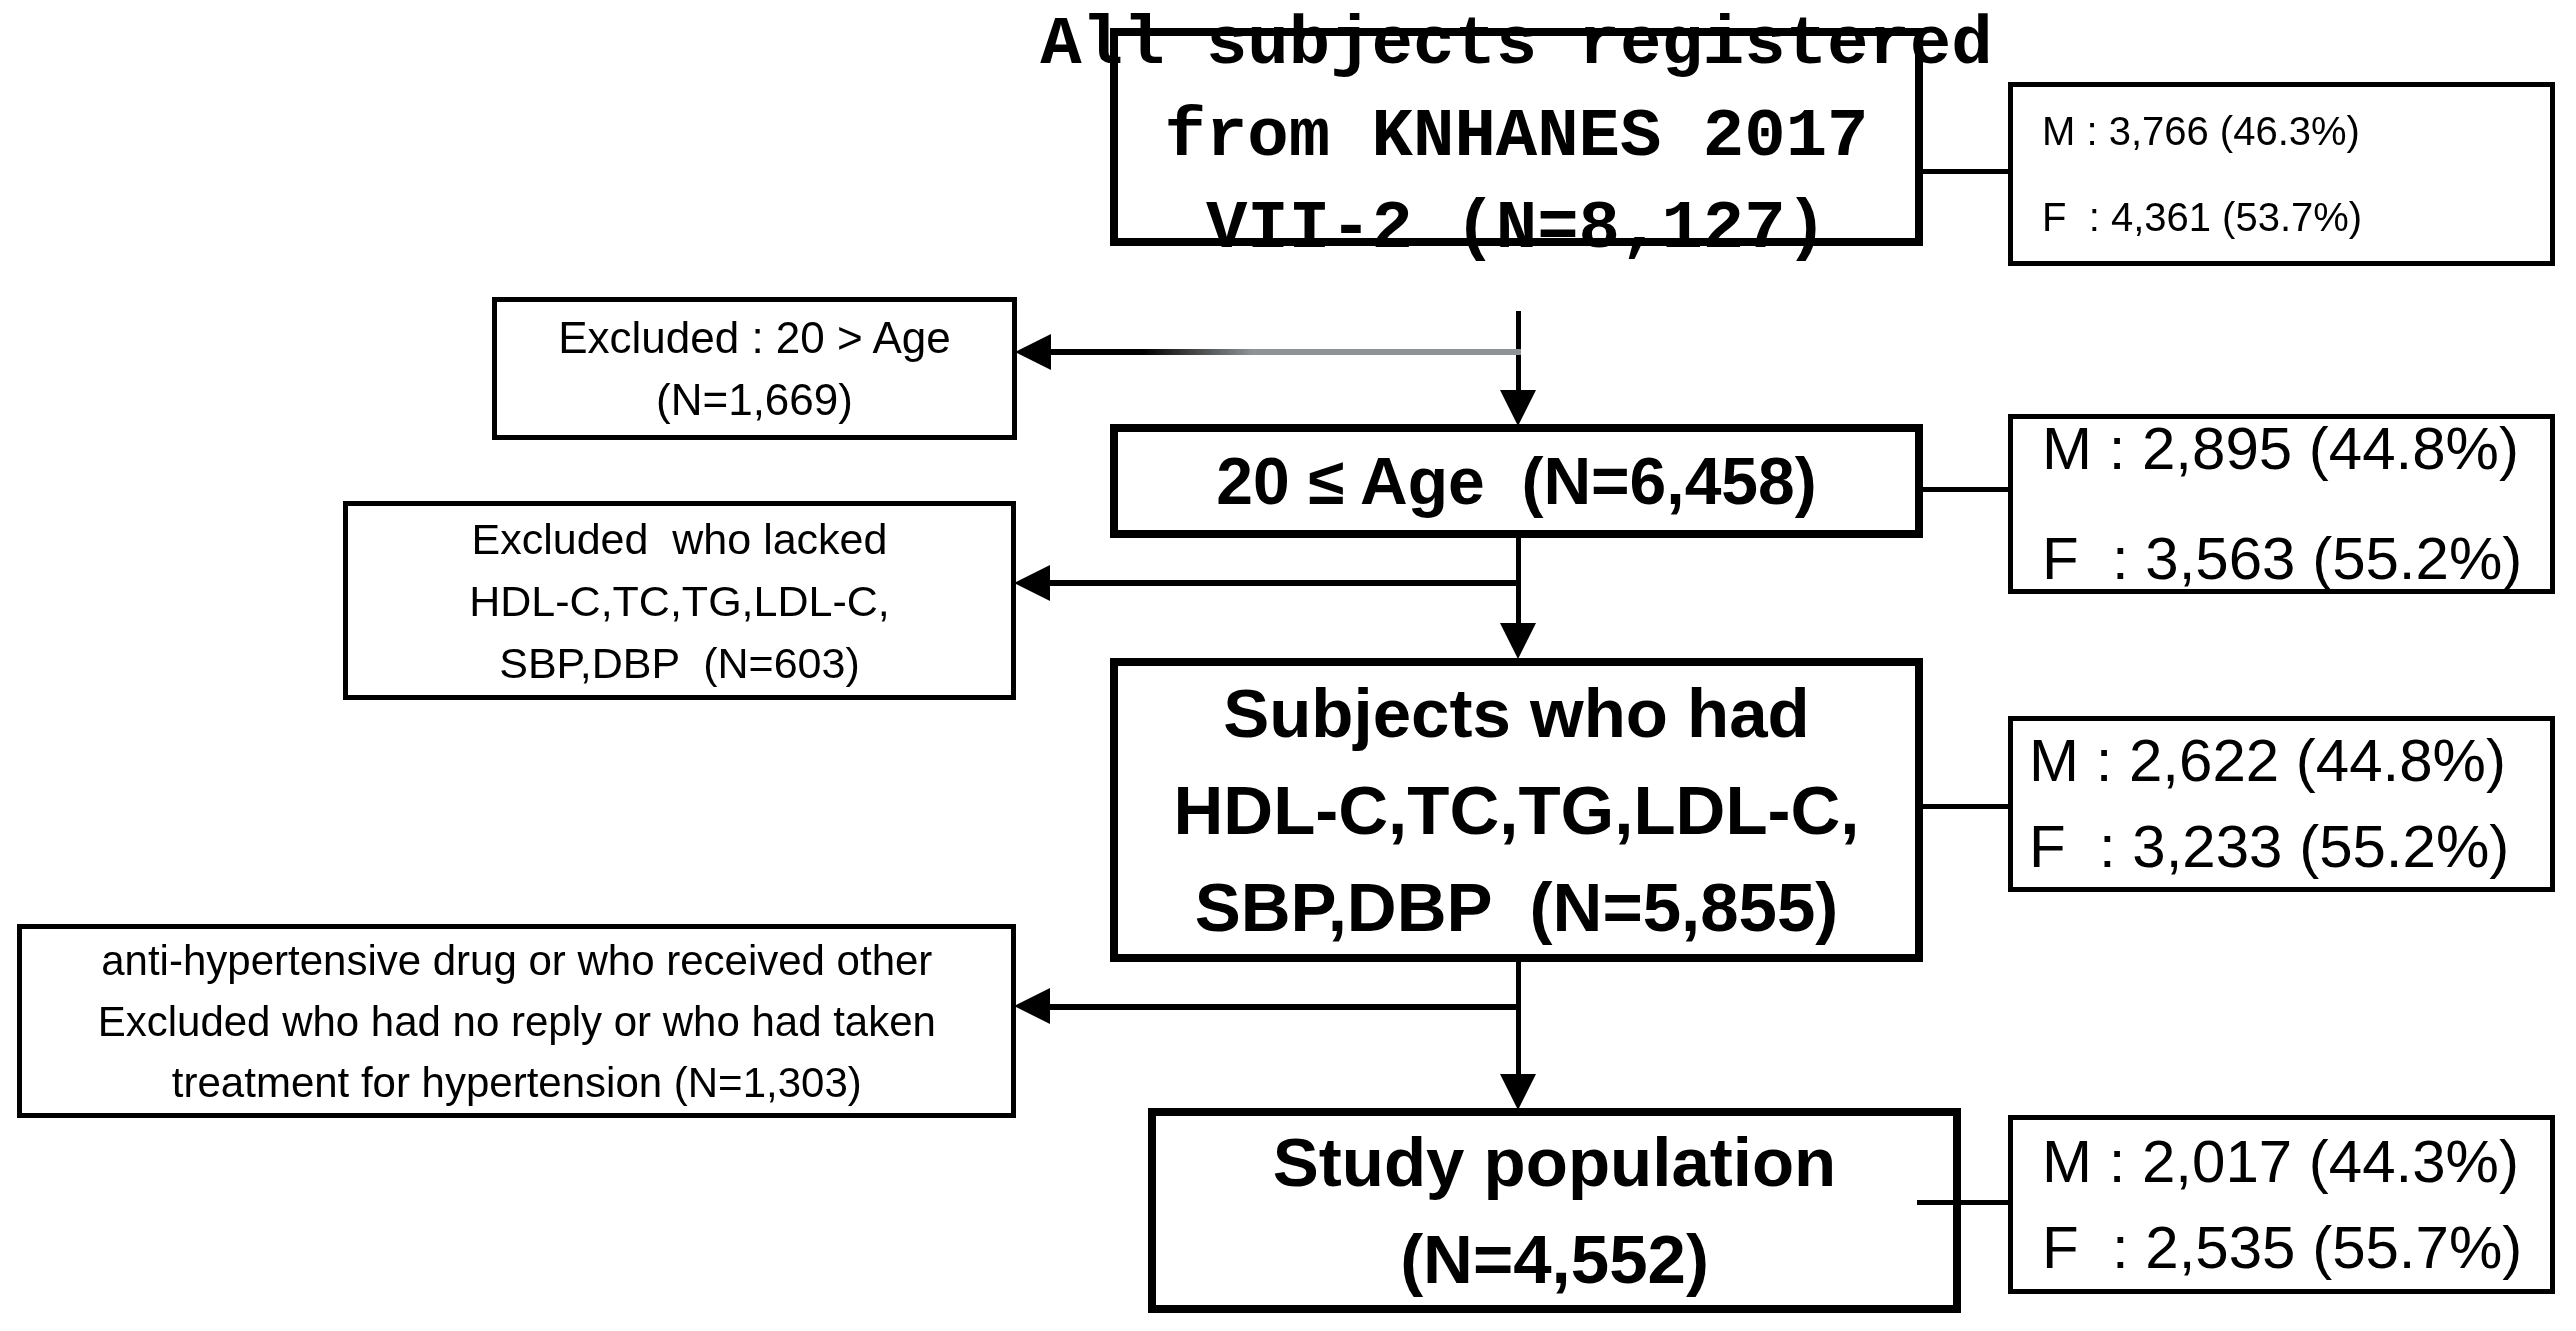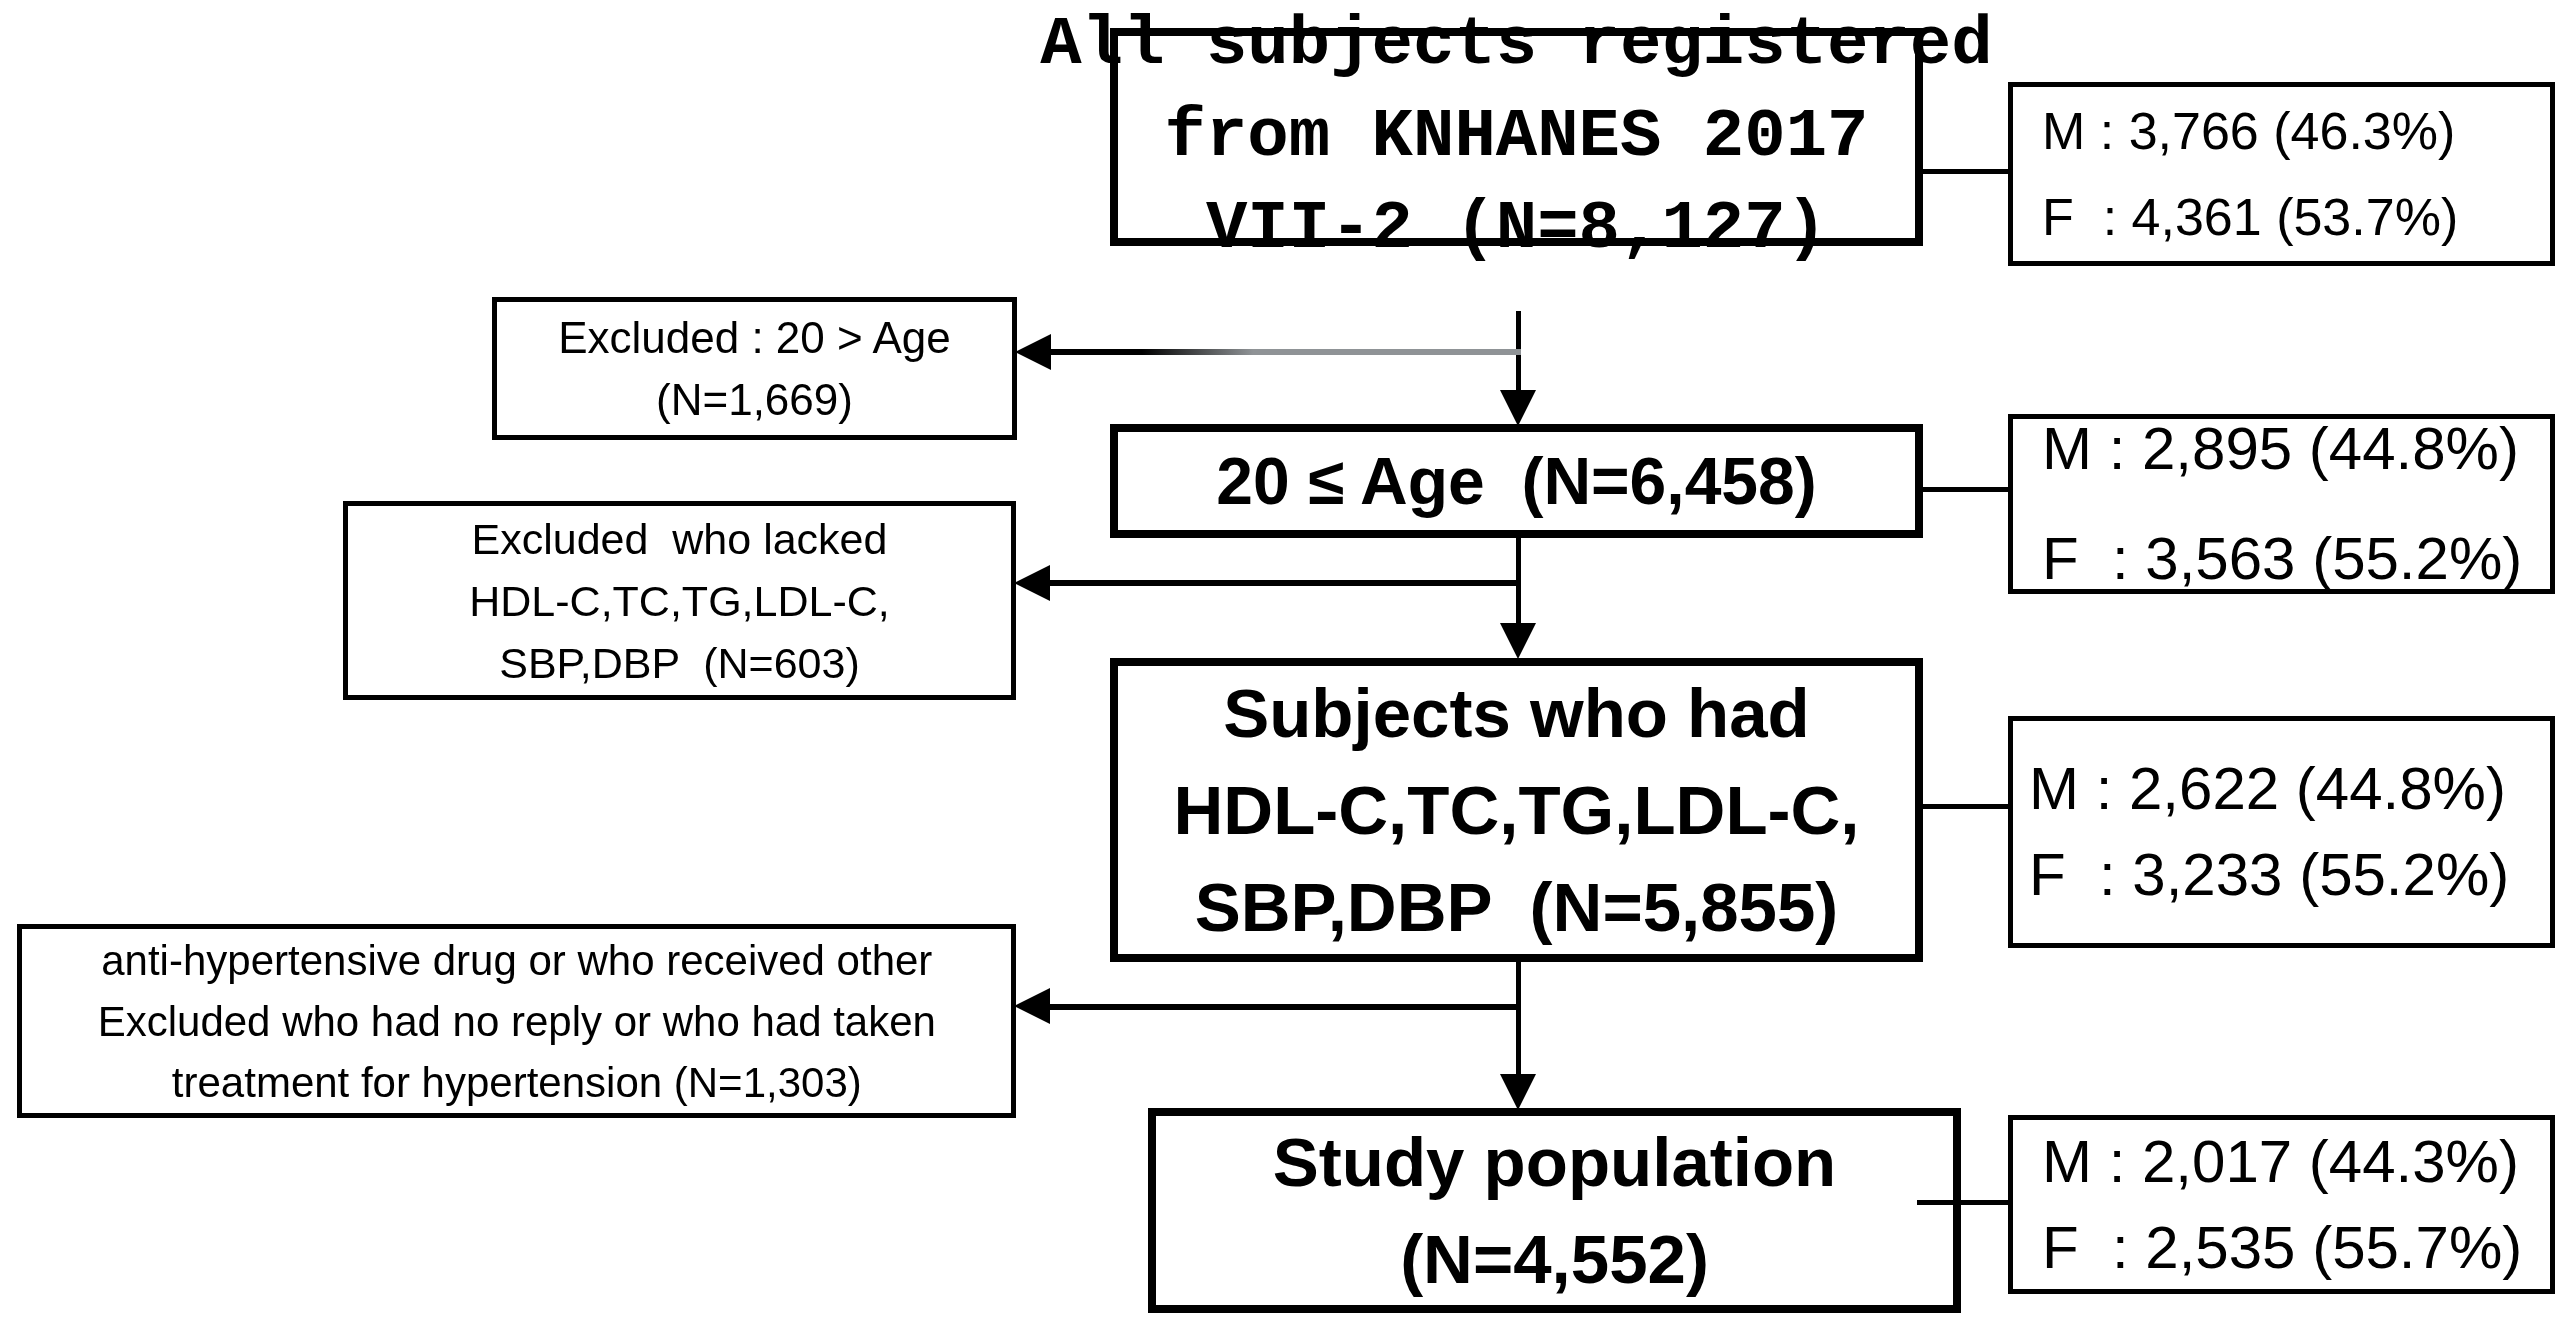--- a/index.html
+++ b/index.html
@@ -16,27 +16,27 @@
     border:5.5px solid #000;
     display:flex;flex-direction:column;justify-content:center;align-items:center;
     text-align:center;
   }
   .step{border-width:8.3px;font-weight:700;}
   .side{align-items:flex-start;text-align:left;padding-left:29px;font-weight:400;}
   .excl{font-weight:400;}
   .line{white-space:pre;}
 
   #step1{left:1110px;top:28px;width:813px;height:218px;font-size:69px;line-height:92px;font-family:Liberation Mono, monospace;}
-  #side1{left:2008px;top:82px;width:547px;height:184px;font-size:52px;line-height:86px;}
+  #side1{left:2008px;top:82px;width:547px;height:184px;font-size:40px;line-height:86px;}
   #excl1{left:492px;top:297px;width:525px;height:143px;font-size:44px;line-height:62px;text-align:right;}
   #step2{left:1110px;top:424px;width:813px;height:114px;font-size:66px;line-height:76px;}
   #side2{left:2008px;top:414px;width:547px;height:180px;font-size:60px;line-height:86px;gap:24px;}
   #excl2{left:343px;top:501px;width:673px;height:199px;font-size:43px;line-height:62px;}
   #step3{left:1110px;top:658px;width:813px;height:304px;font-size:69px;line-height:97px;}
-  #side3{left:2008px;top:716px;width:547px;height:232px;font-size:60px;line-height:86px;padding-left:16px;}
+  #side3{left:2008px;top:716px;width:547px;height:176px;font-size:60px;line-height:86px;padding-left:16px;}
   #excl3{left:17.3px;top:924px;width:999px;height:194px;font-size:42px;line-height:61px;}
   #step4{left:1110px;top:1108px;width:813px;height:205px;font-size:69px;line-height:97px;margin-left:38px;}
   #side4{left:2008px;top:1115px;width:547px;height:179px;font-size:60px;line-height:86px;}
 
   .hline,.vline{position:absolute;background:#000;}
   #hline1{left:1917px;top:169px;width:91px;height:4.9px;}
   #hline2{left:1917px;top:487px;width:91px;height:4.9px;}
   #hline3{left:1917px;top:804px;width:91px;height:4.9px;}
   #hline4{left:1917px;top:1200px;width:91px;height:4.9px;}
 

